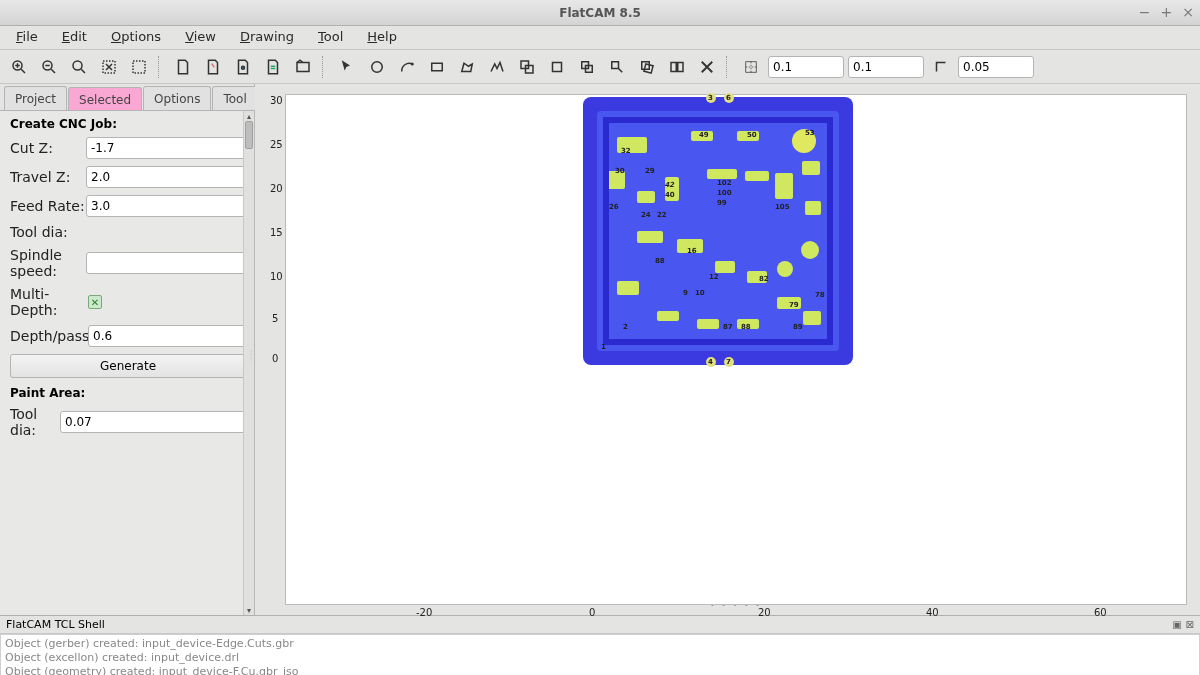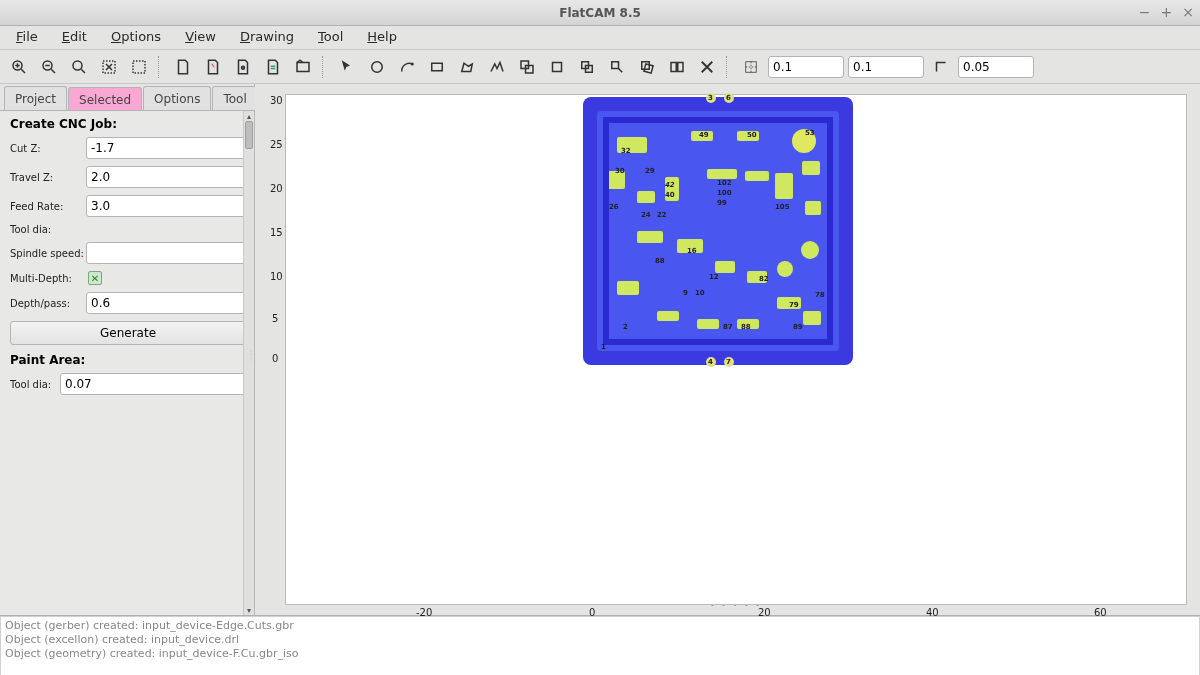--- a/index.html
+++ b/index.html
@@ -26,21 +26,21 @@
 .notebook-tabs { height:26px; display:flex; align-items:flex-end; background:#e4e4e3; padding:0 4px; gap:1px;}
 .notebook-tabs .tab { padding:5px 10px 4px; font-size:12px; border:1px solid #b4b4b4; border-bottom:none; background:#e1e1e1; border-radius:3px 3px 0 0; color:#444;}
 .notebook-tabs .tab.active { background:#f9a8d4; font-weight:normal; position:relative; top:1px;}
 .sidebar { flex:1; background:#e8e8e7; border-top:1px solid #b4b4b4; overflow:hidden; position:relative;}
 .sidebar-inner { padding:6px 8px 6px 10px; overflow:auto; height:100%;}
 .sidebar .scrolltrack { position:absolute; right:0; top:0; bottom:0; width:11px; background:#e0e0df; border-left:1px solid #c8c8c8;}
 .sidebar .scrolltrack .thumb { position:absolute; left:1px; right:1px; top:10px; height:28px; background:#bdbdbd; border:1px solid #a0a0a0; border-radius:2px;}
 .sidebar .scrolltrack .arrow { position:absolute; left:0; right:0; height:10px; display:flex; justify-content:center; align-items:center; font-size:8px; color:#555;}
 .sidebar h4 { font-size:12px; font-weight:bold; margin-bottom:6px;}
 .form-row { display:flex; align-items:center; margin-bottom:7px;}
-.form-row label { font-size:10px; color:#222;}
+.form-row label { font-size:14px; color:#222;}
 .sidebar .label-col { width:78px; }
 .sidebar .wide-label { width:78px; }
 .form-row input[type=text] { flex:1; height:22px; border:1px solid #b4b4b4; border-radius:3px; background:#fff; padding:0 4px; font-size:12px;}
 .chk { width:14px; height:14px; border:1px solid #7a7; background:#cde8cd; display:inline-flex; align-items:center; justify-content:center; font-size:10px; color:#2a7a2a; border-radius:2px;}
 .gen-btn { display:block; width:100%; height:24px; border:1px solid #b4b4b4; border-radius:3px; background:linear-gradient(#f3f3f3,#e3e3e3); font-size:12px; margin:4px 0 8px;}
 
 
 .canvas-wrap { flex:1; background:#e4e4e3; position:relative; padding:10px 13px 10px 30px;}
 .splitter-gutter { position:absolute; left:-8px; top:50%; width:8px; height:40px; color:#999; font-size:4px; line-height:4px; text-align:center;}
 .plot-area { position:relative; width:100%; height:100%; background:#fff; border:1px solid #bbb;}
@@ -373,18 +373,25 @@
       <span class="pcb-num" style="left:422px; top:-1px;">3</span>
       <span class="pcb-num" style="left:440px; top:-1px;">6</span>
       <span class="pcb-num" style="left:422px; top:263px;">4</span>
       <span class="pcb-num" style="left:440px; top:263px;">7</span>
     </div>
     <div class="dots-sep">• • • • •</div>
   </div>
 </div>
 
 <div class="shell-panel">
+  <div class="shell-header">
+    <span>FlatCAM TCL Shell</span>
+    <div class="sh-right">
+      <span>▣</span>
+      <span>⊠</span>
+    </div>
+  </div>
   <div class="shell-body" id="shell-body">
       <div>Object (gerber) created: input_device-Edge.Cuts.gbr</div>
       <div>Object (excellon) created: input_device.drl</div>
       <div>Object (geometry) created: input_device-F.Cu.gbr_iso</div>
     </div>
 </div>
 
 </body></html>

